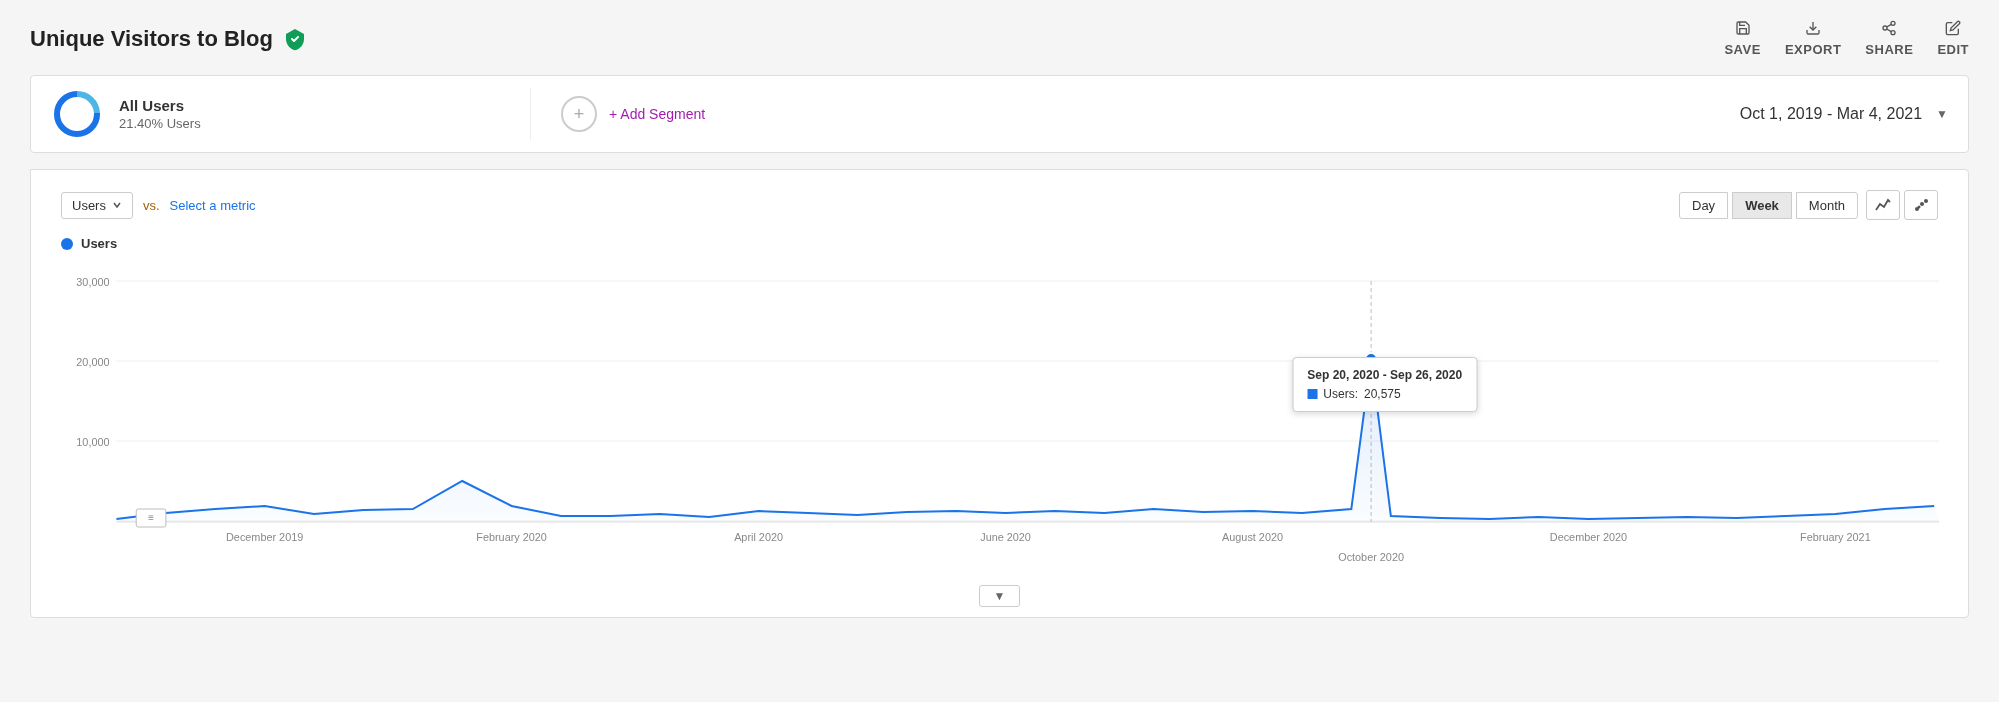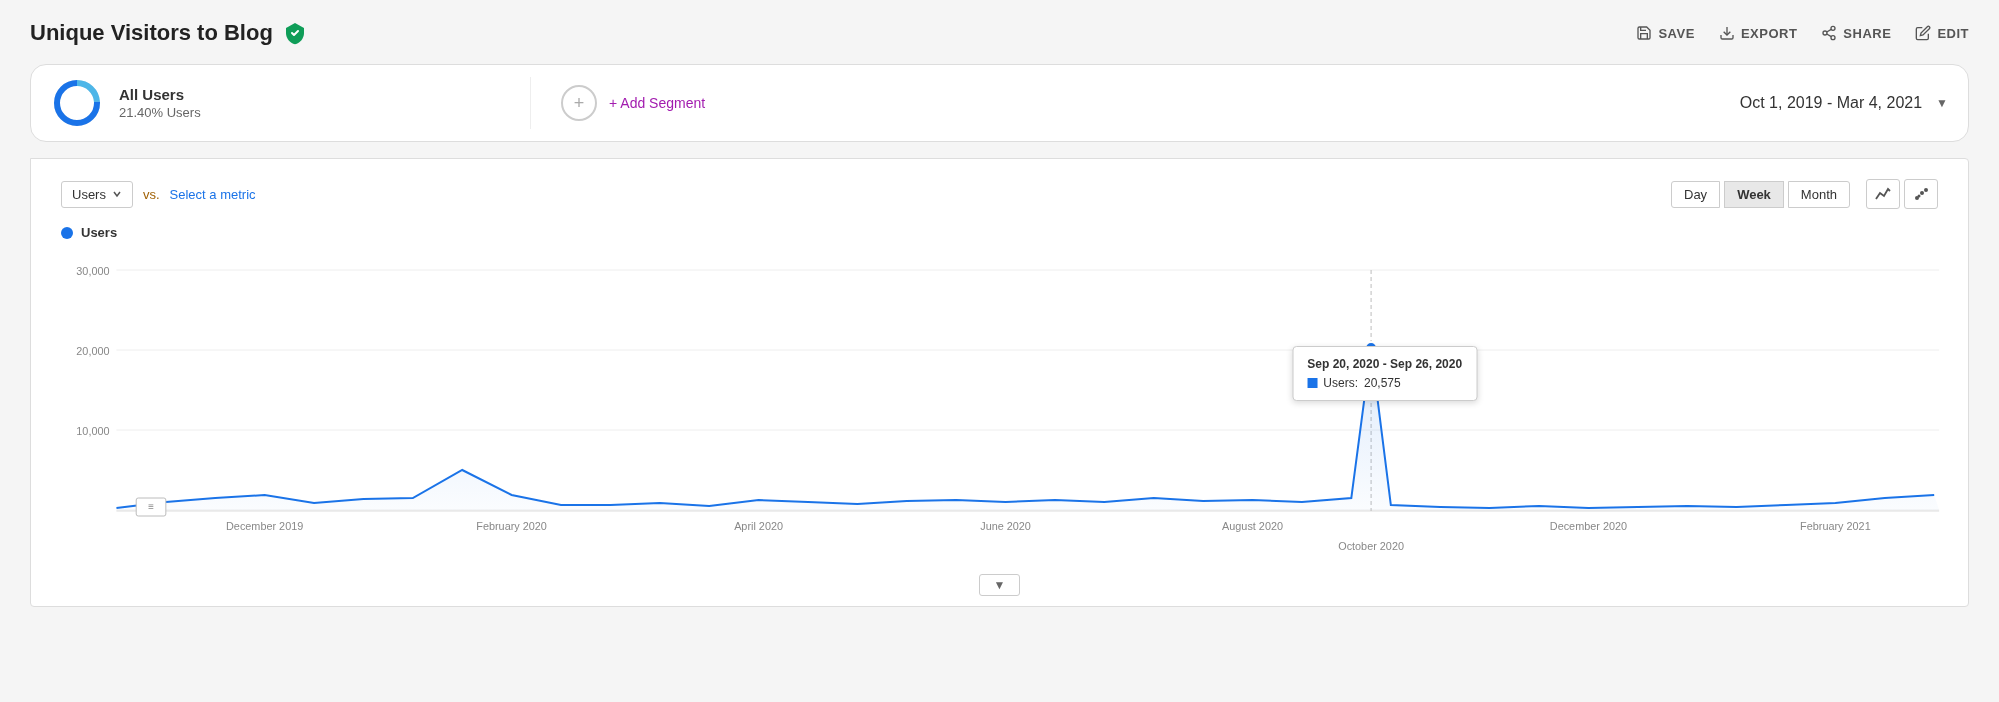--- a/index.html
+++ b/index.html
@@ -43,29 +43,30 @@
       display: flex;
       align-items: center;
       gap: 6px;
       background: none;
       border: none;
       cursor: pointer;
       font-size: 13px;
       color: #555;
       font-weight: 600;
       letter-spacing: 0.5px;
+      flex-direction: column;
     }
 
     
     .segment-row {
       display: flex;
       align-items: stretch;
       background: #fff;
       border: 1px solid #ddd;
-      border-radius: 16px;
+      border-radius: 4px;
       margin-bottom: 16px;
       padding: 12px 20px;
       justify-content: space-between;
     }
     .segment-left {
       display: flex;
       align-items: center;
       gap: 16px;
       flex: 1;
       border-right: 1px solid #eee;
@@ -373,21 +374,21 @@
       <div class="metric-selector">
         <div class="metric-dropdown">
           <span>Users</span>
           <svg width="10" height="10" viewBox="0 0 10 10">
             <path d="M2 3l3 4 3-4" fill="none" stroke="#555" stroke-width="1.5"></path>
           </svg>
         </div>
         <span class="vs-label">vs.</span>
         <a class="select-metric-link">Select a metric</a>
       </div>
-      <div style="display:flex;align-items:center;gap:8px;">
+      <div style="display:flex;align-items:center;gap:0;">
         <div class="time-controls">
           <button class="time-btn">Day</button>
           <button class="time-btn active">Week</button>
           <button class="time-btn">Month</button>
         </div>
         <div class="chart-type-btns">
           <button class="chart-type-btn">
             <svg width="18" height="18" viewBox="0 0 18 18" fill="none">
               <polyline points="2,14 6,8 10,11 14,4 16,6" stroke="#555" stroke-width="1.8" fill="none"></polyline>
             </svg>

